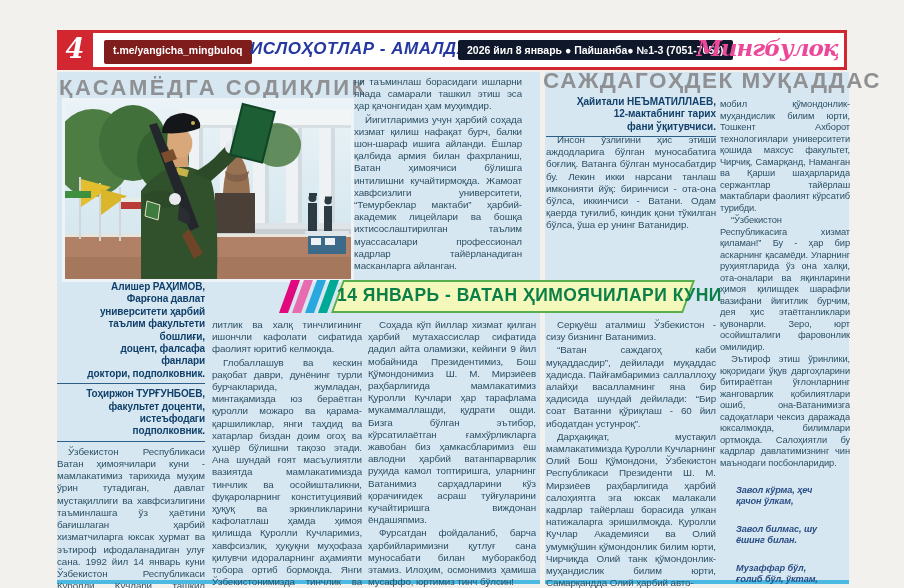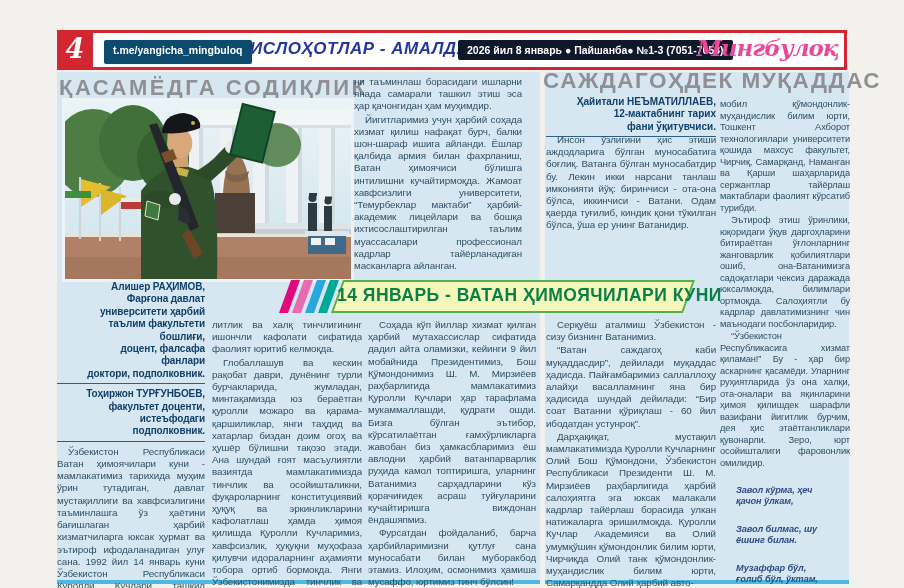--- a/index.html
+++ b/index.html
@@ -4,21 +4,21 @@
 <style>
   html,body{margin:0;padding:0;}
   body{background:#f3f1ee;font-family:"Liberation Sans",sans-serif;}
   .page{position:relative;width:904px;height:588px;background:#f3f1ee;overflow:hidden;}
 
   
   .header-box{position:absolute;left:57px;top:30px;width:790px;height:40px;background:#fff;
     border:3px solid #d22730;box-sizing:border-box;}
   .page-num{position:absolute;left:-3px;top:-3px;width:36px;height:40px;background:#d22730;color:#fff;
     font-family:"DejaVu Serif",serif;font-style:italic;font-weight:bold;font-size:27px;line-height:38px;text-align:center;}
-  .tg-pill{position:absolute;left:44px;top:7px;height:24px;background:#0c4a6e;color:#fff;
+  .tg-pill{position:absolute;left:44px;top:7px;height:24px;background:#7f1d1d;color:#fff;
     font-size:10.5px;font-weight:bold;line-height:20px;padding:0 9px;border-radius:2px;}
   .slogan{position:absolute;left:190px;top:6px;font-size:17px;font-weight:bold;font-style:italic;
     color:#2438a0;letter-spacing:.5px;}
   .issue-pill{position:absolute;left:398px;top:7px;height:20px;background:#0f172a;color:#fff;
     font-size:10.5px;font-weight:bold;line-height:20px;padding:0 9px;border-radius:2px;text-align:right;}
   .logo{position:absolute;right:6px;top:1px;font-family:"DejaVu Serif",serif;font-style:italic;font-weight:bold;
     font-size:23px;color:#ec4899;letter-spacing:-1px;}
 
   
   .panel{position:absolute;top:72px;height:512px;background:#d7e7f1;border-bottom:4px solid #4cb9e2;box-sizing:border-box;}
@@ -226,22 +226,22 @@
 
     <div class="col col-5b">
         <p class="para">Серқуёш аталмиш Ўзбекистон - сизу бизнинг Ватанимиз.</p>
         <p class="para">“Ватан саждагоҳ каби муқаддасдир”, дейилади муқаддас ҳадисда. Пайғамбаримиз саллаллоҳу алайҳи васалламнинг яна бир ҳадисида шундай дейилади: “Бир соат Ватанни қўриқлаш - 60 йил ибодатдан устунроқ”.</p>
         <p class="para">Дарҳақиқат, мустақил мамлакатимизда Қуролли Кучларнинг Олий Бош Қўмондони, Ўзбекистон Республикаси Президенти Ш. М. Мирзиёев раҳбарлигида ҳарбий салоҳиятга эга юксак малакали кадрлар тайёрлаш борасида улкан натижаларга эришилмоқда. Қуролли Кучлар Академияси ва Олий умумқўшин қўмондонлик билим юрти, Чирчиқда Олий танк қўмондонлик-муҳандислик билим юрти, Самарқандда Олий ҳарбий авто-</p>
       </div>
 
     <div class="col col-6">
       <div>
           <p class="para cont">мобил қўмондонлик-муҳандислик билим юрти, Тошкент Ахборот технологиялари университети қошида махсус факультет, Чирчиқ, Самарқанд, Наманган ва Қарши шаҳарларида сержантлар тайёрлаш мактаблари фаолият кўрсатиб турибди.</p>
+          <p class="para">“Ўзбекистон Республикасига хизмат қиламан!” Бу - ҳар бир аскарнинг қасамёди. Уларнинг руҳиятларида ўз она халқи, ота-оналари ва яқинларини ҳимоя қилишдек шарафли вазифани йигитлик бурчим, дея ҳис этаётганликлари қувонарли. Зеро, юрт осойишталиги фаровонлик омилидир.</p>
           <p class="para">Эътироф этиш ўринлики, юқоридаги ўқув даргоҳларини битираётган ўғлонларнинг жанговарлик қобилиятлари ошиб, она-Ватанимизга садоқатлари чексиз даражада юксалмоқда, билимлари ортмоқда. Салоҳиятли бу кадрлар давлатимизнинг чин маънодаги посбонларидир.</p>
-          <p class="para">“Ўзбекистон Республикасига хизмат қиламан!” Бу - ҳар бир аскарнинг қасамёди. Уларнинг руҳиятларида ўз она халқи, ота-оналари ва яқинларини ҳимоя қилишдек шарафли вазифани йигитлик бурчим, дея ҳис этаётганликлари қувонарли. Зеро, юрт осойишталиги фаровонлик омилидир.</p>
         </div>
       <div>
           <p class="verse-line">Завол кўрма, ҳеч қачон ўлкам,</p>
           <p class="verse-line">Завол билмас, шу ёшинг билан.</p>
           <p class="verse-line">Музаффар бўл, ғолиб бўл, ўктам,</p>
         </div>
     </div>
 
     <div class="banner">
       <div class="stripe s1"></div>

